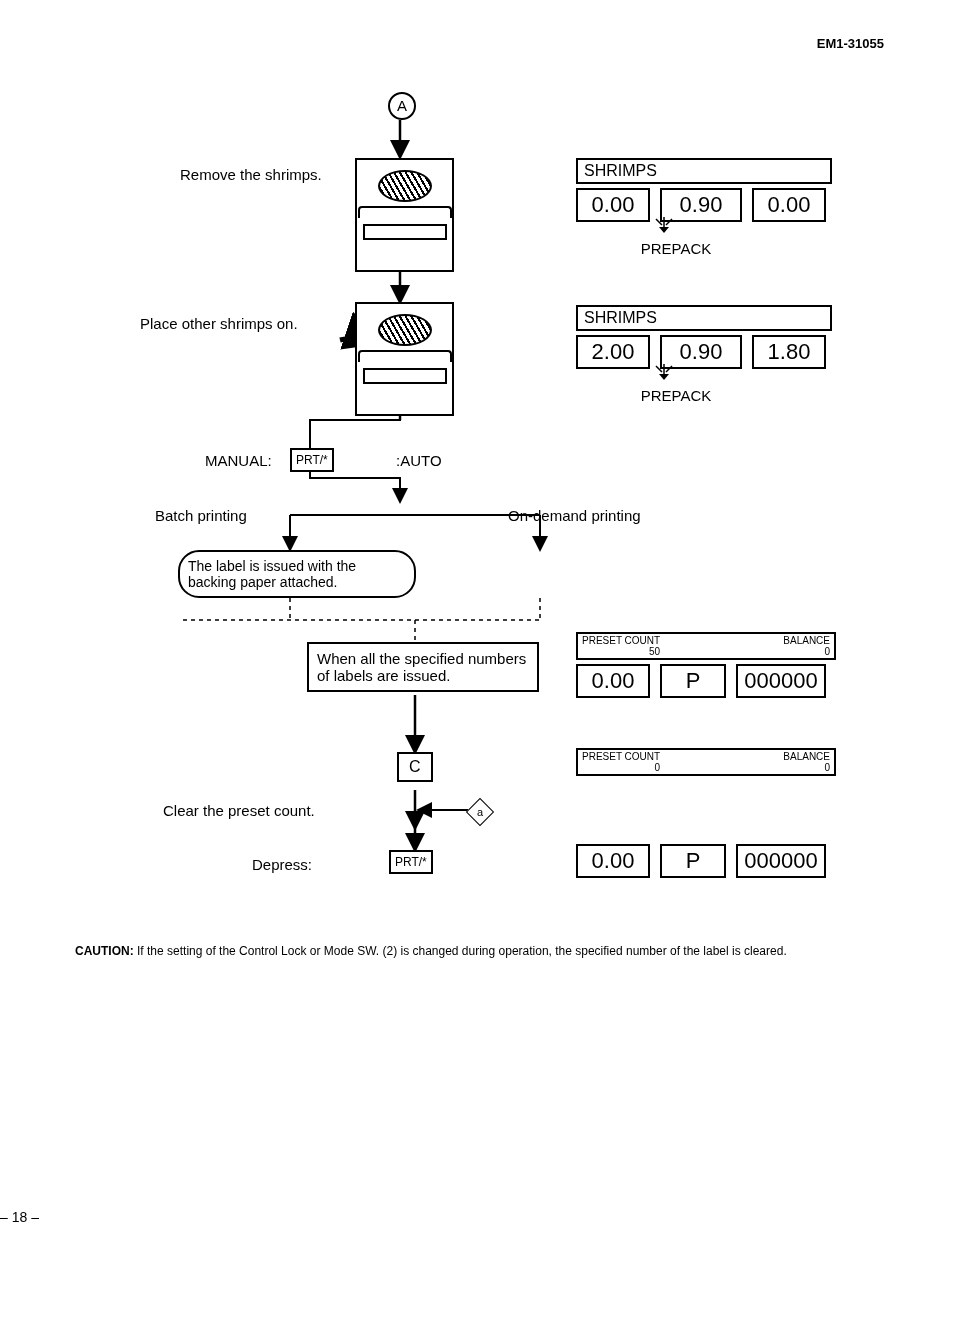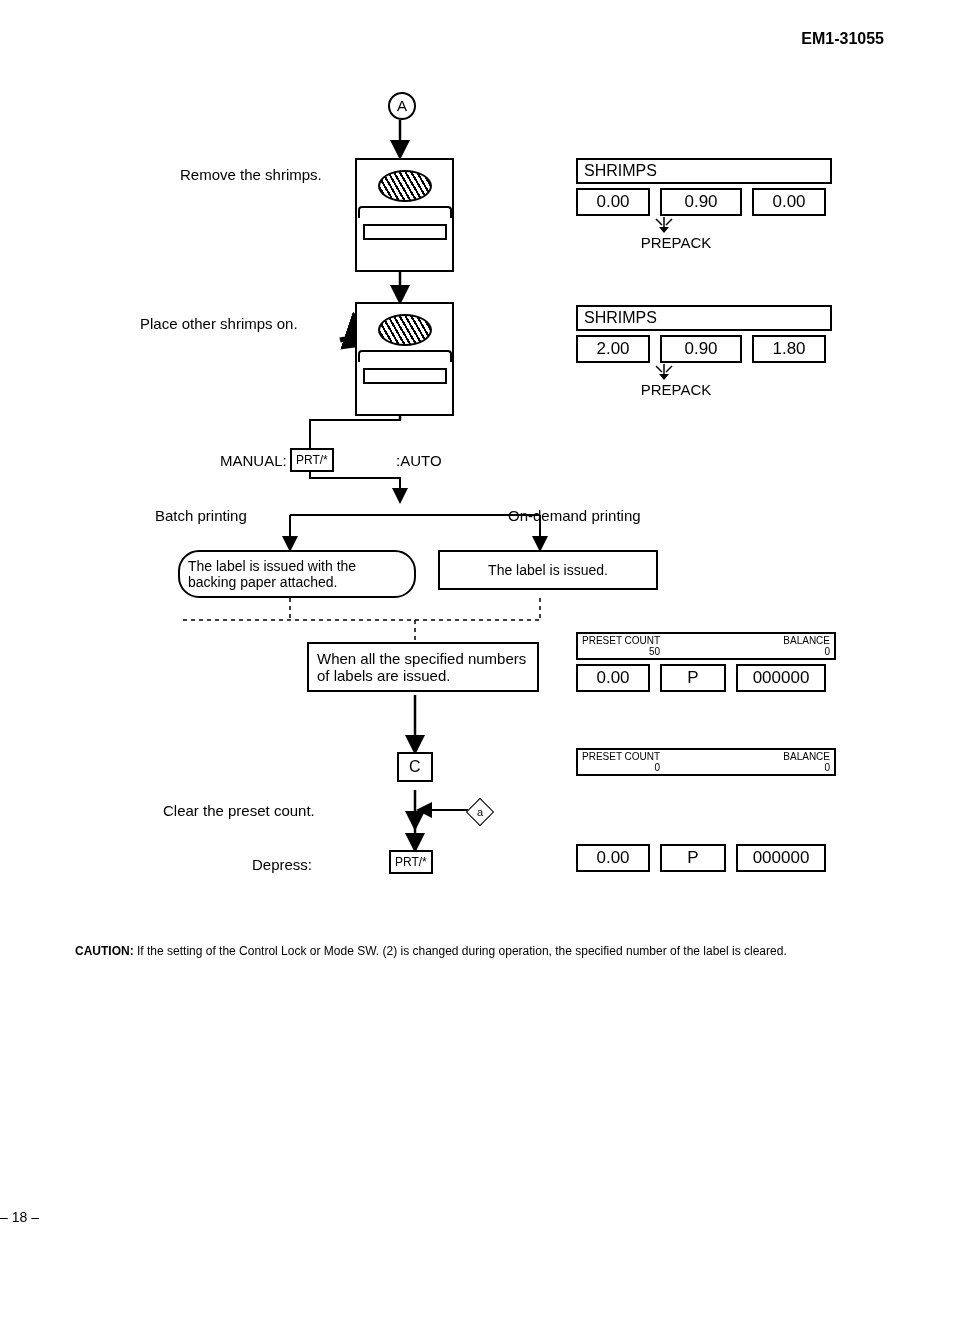--- a/index.html
+++ b/index.html
@@ -9,23 +9,23 @@
     background: #fff;
     width: 954px;
   }
   .page {
     position: relative;
     width: 954px;
     height: 1333px;
   }
   .doc-id {
     position: absolute;
-    top: 30px;
+    top: 36px;
     right: 70px;
-    font-size: 16px;
+    font-size: 13px;
     font-weight: bold;
   }
   .page-num {
     position: absolute;
     bottom: 108px;
     left: 0;
     width: 100%;
     text-align: left;
     font-size: 14px;
   }
@@ -42,21 +42,21 @@
   .abs { position: absolute; }
   .box { border: 2px solid #000; background: #fff; }
   .lbl { font-size: 15px; }
   .lbl-xs { font-size: 10px; }
   .center { text-align: center; }
   .right { text-align: right; }
 
   
   .lcd-title { border: 2px solid #000; padding: 2px 6px; font-size: 16px; width: 240px; }
   .lcd-row { display: flex; gap: 10px; margin-top: 4px; }
-  .lcd-val { border: 2px solid #000; padding: 2px 0; font-size: 17px; text-align: center; }
+  .lcd-val { border: 2px solid #000; padding: 2px 0; font-size: 22px; text-align: center; }
   .w70 { width: 70px; } .w78 { width: 78px; }
 
   .key {
     border: 2px solid #000;
     font-size: 12px;
     padding: 3px 4px;
     display: inline-block;
     background: #fff;
   }
   .node {
@@ -195,30 +195,29 @@
   <div class="abs" style="left:576px; top:305px;">
     <div class="lcd-title">SHRIMPS</div>
     <div class="lcd-row">
       <div class="lcd-val w70">2.00</div>
       <div class="lcd-val w78">0.90</div>
       <div class="lcd-val w70">1.80</div>
     </div>
     <div class="center lbl" style="margin-top:18px; margin-left:-56px;">PREPACK</div>
   </div>
 
-  <div class="abs lbl" style="left:205px; top:452px;margin-left:15px;">MANUAL:</div>
+  <div class="abs lbl" style="left:205px; top:452px;">MANUAL:</div>
   <div class="abs key" style="left:290px; top:448px;">PRT/*</div>
   <div class="abs lbl" style="left:396px; top:452px;">:AUTO</div>
 
   <div class="abs lbl" style="left:155px; top:507px;">Batch printing</div>
   <div class="abs lbl" style="left:508px; top:507px;">On-demand printing</div>
 
   <div class="abs box" style="left:178px; top:550px; width:218px; padding:6px 8px; font-size:14px;border-radius:21px;">The label is issued with the backing paper attached.</div>
 
-  <div class="abs box" style="left:438px; top:550px; width:200px; padding:10px 8px; font-size:14px; text-align:center;">The label is issued.</div>
 
   <div class="abs box" style="left:307px; top:642px; width:212px; padding:6px 8px; font-size:15px;">When all the specified numbers of labels are issued.</div>
 
   <div class="abs" style="left:576px; top:632px;">
     <div class="box" style="width:248px; padding:1px 4px; display:flex; justify-content:space-between;">
       <div style="text-align:center;">
         <div class="lbl-xs">PRESET COUNT</div>
         <div class="lbl-xs right">50</div>
       </div>
       <div style="text-align:right;">

